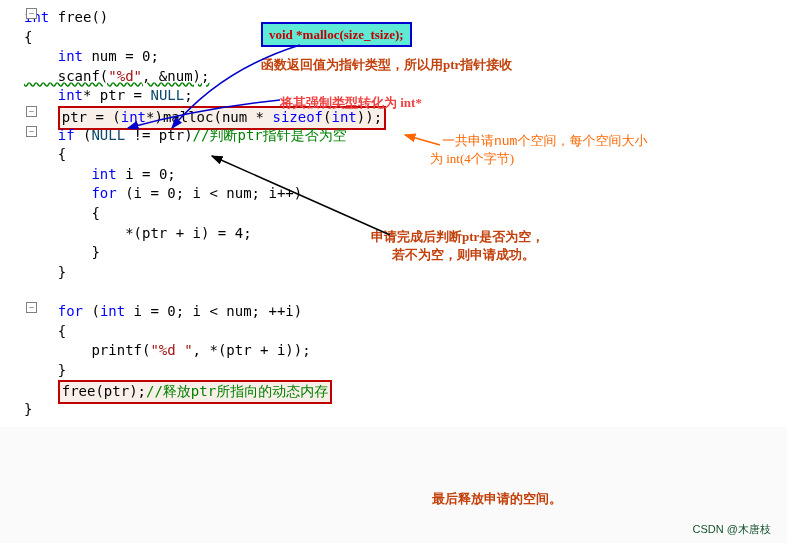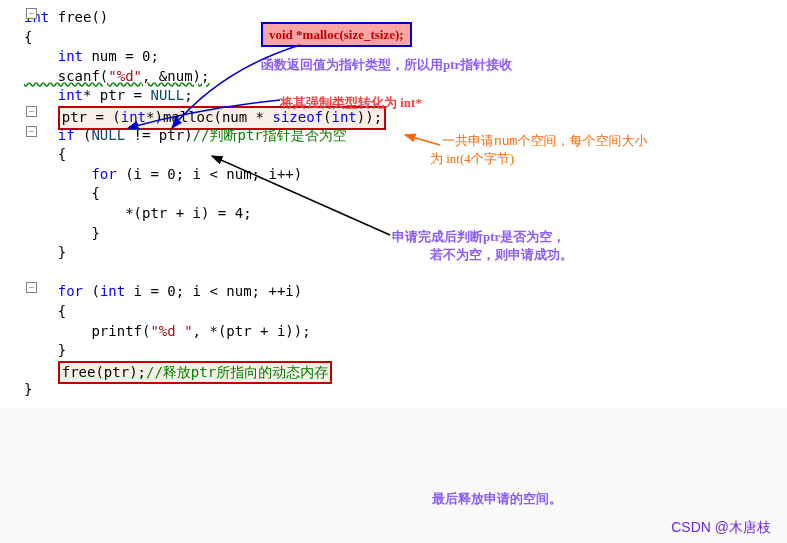--- a/index.html
+++ b/index.html
@@ -7,41 +7,42 @@
 .editor { position:relative; padding:8px 0 8px 24px; background:#fff; line-height:1.4; }
 .gutter { position:absolute; left:2px; width:14px; text-align:center; color:#808080; cursor:pointer; }
 .fold { border:1px solid #808080; width:11px; height:11px; display:flex; align-items:center; justify-content:center; font-size:9px; line-height:1; background:#fff; }
 .line { white-space:pre; height:19.6px; position:relative; }
 .kw { color:#0000ff; }
 .str { color:#a31515; }
 .null { color:#0c4a6e; }
 .comment { color:#008000; }
 .squiggle { border-bottom:2px wavy #008000; text-decoration: underline wavy #008000; }
 .highlight-red { border:2px solid #c00000; background:#f8f0e8; display:inline-block; padding:0 2px; }
-.callout-box { position:absolute; background:#fca5a5; border:2px solid #0000cc; padding:2px 6px; }
+.callout-box { position:absolute; background:#5eead4; border:2px solid #0000cc; padding:2px 6px; }
 .ann { position:absolute; font-family:SimSun,serif; font-size:13px; }
 .ann.red { color:#c00000; font-weight:bold; }
-.ann.black { color:#8b5cf6; font-weight:bold; }
+.ann.black { color:#c2410c; font-weight:bold; }
 .ann.blue { color:#ef4444; font-weight:bold; }
 .ann.orange { color:#ff6600; }
-.watermark { position:absolute; bottom:6px; right:16px; color:#6d28d9; font-size:14px; font-family:Arial; }
+.watermark { position:absolute; bottom:6px; right:16px; color:#14532d; font-size:11px; font-family:Arial; }
 svg.arrows { position:absolute; top:0; left:0; pointer-events:none; }
 </style>
 </head>
 <body>
 
 <div class="editor">
   <div class="line"><span class="gutter"><span class="fold">−</span></span><span class="kw">int</span><span> free()</span></div>
   <div class="line"><span>{</span></div>
   <div class="line"><span>    </span><span class="kw">int</span><span> num = 0;</span></div>
   <div class="line"><span class="squiggle"><span>    scanf(</span><span class="str">"%d"</span><span>, &amp;num);</span></span></div>
   <div class="line"><span>    </span><span class="kw">int</span><span>* ptr = </span><span class="null">NULL</span><span>;</span></div>
   <div class="line"><span class="gutter"><span class="fold">−</span></span>    <span class="highlight-red"><span>ptr = (</span><span class="kw">int</span><span>*)malloc(num * </span><span class="kw">sizeof</span><span>(</span><span class="kw">int</span><span>));</span></span></div>
   <div class="line"><span class="gutter"><span class="fold">−</span></span><span>    </span><span class="kw">if</span><span> (</span><span class="null">NULL</span><span> != ptr)</span><span class="comment">//判断ptr指针是否为空</span></div>
   <div class="line"><span>    {</span></div>
+  <div class="line"><span>        </span><span class="kw">int</span><span> i = 0;</span></div>
   <div class="line"><span>        </span><span class="kw">for</span><span> (i = 0; i &lt; num; i++)</span></div>
   <div class="line"><span>        {</span></div>
   <div class="line"><span>            *(ptr + i) = 4;</span></div>
   <div class="line"><span>        }</span></div>
   <div class="line"><span>    }</span></div>
   <div class="line"><span></span></div>
   <div class="line"><span class="gutter"><span class="fold">−</span></span><span>    </span><span class="kw">for</span><span> (</span><span class="kw">int</span><span> i = 0; i &lt; num; ++i)</span></div>
   <div class="line"><span>    {</span></div>
   <div class="line"><span>        printf(</span><span class="str">"%d "</span><span>, *(ptr + i));</span></div>
   <div class="line"><span>    }</span></div>
@@ -50,22 +51,22 @@
 </div>
 
 <div class="callout-box" style="left:261px; top:22px;">
   <span class="ann red" style="position:static;">void *malloc(size_tsize);</span>
 </div>
 
 <div class="ann black" style="left:261px; top:56px;">函数返回值为指针类型，所以用ptr指针接收</div>
 <div class="ann blue" style="left:280px; top:94px;">将其强制类型转化为 int*</div>
 <div class="ann orange" style="left:442px; top:132px;font-family:Liberation Mono, monospace;">一共申请num个空间，每个空间大小</div>
 <div class="ann orange" style="left:430px; top:150px;">为 int(4个字节)</div>
-<div class="ann black" style="left:392px; top:228px;">申请完成后判断ptr是否为空，</div>
-<div class="ann black" style="left:392px; top:246px;margin-left:38px;">若不为空，则申请成功。</div>
+<div class="ann black" style="left:371px; top:228px;">申请完成后判断ptr是否为空，</div>
+<div class="ann black" style="left:392px; top:246px;">若不为空，则申请成功。</div>
 <div class="ann black" style="left:432px; top:490px;">最后释放申请的空间。</div>
 
 <svg class="arrows" width="787" height="543">
   <defs>
     <marker id="ah-blue" markerWidth="8" markerHeight="8" refX="7" refY="3" orient="auto">
         <path d="M0,0 L8,3 L0,6 Z" fill="#0000cc"></path>
       </marker>
     <marker id="ah-black" markerWidth="8" markerHeight="8" refX="7" refY="3" orient="auto">
         <path d="M0,0 L8,3 L0,6 Z" fill="#000"></path>
       </marker>

